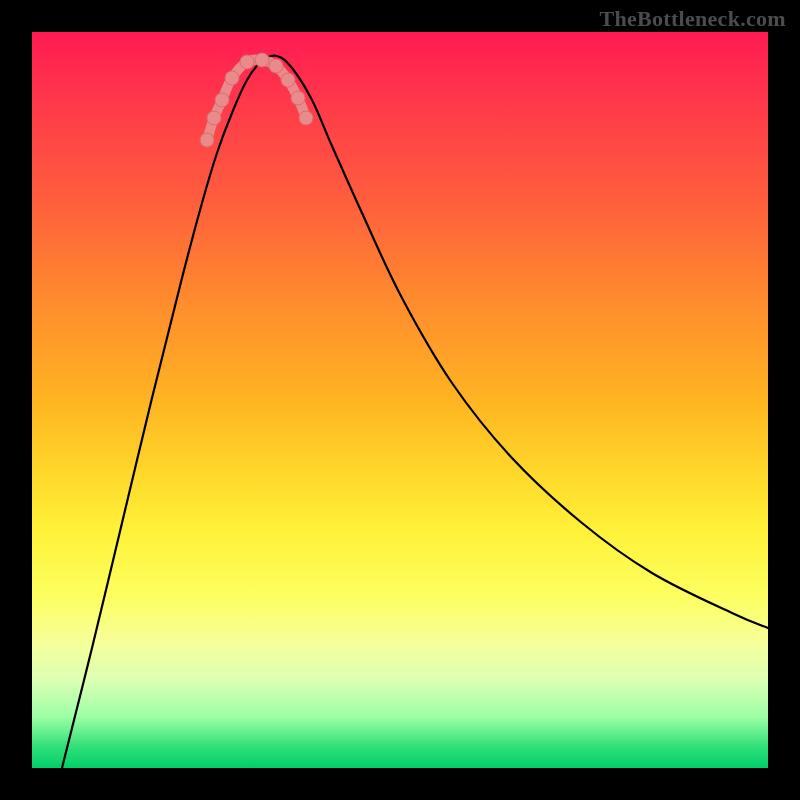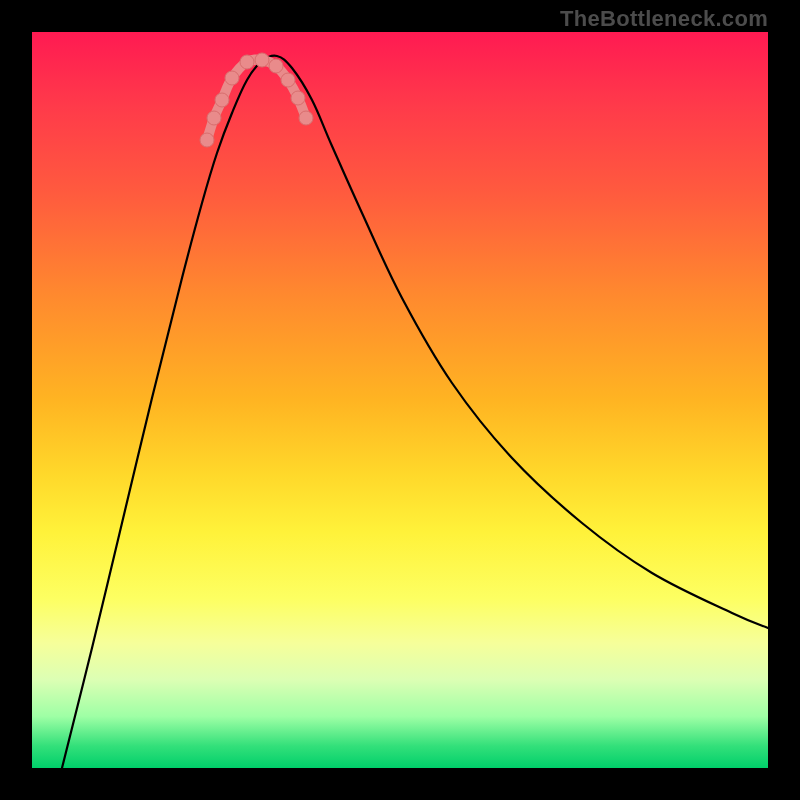--- a/index.html
+++ b/index.html
@@ -36,22 +36,22 @@
       #f6ff9a 83%,
       #dcffb4 88%,
       #9effa5 93%,
       #33e07a 97%,
       #00cf6a 100%
     );
   }
   .watermark {
     position: absolute;
     top: 6px;
-    right: 32px;
-    font-family: Liberation Sans, sans-serif;
+    right: 14px;
+    font-family: Liberation Serif, serif;
     font-size: 22px;
     font-weight: 600;
     color: #4c4c4c;
     letter-spacing: 0.3px;
     user-select: none;
   }
   svg.curve {
     position: absolute;
     left: 0;
     top: 0;

